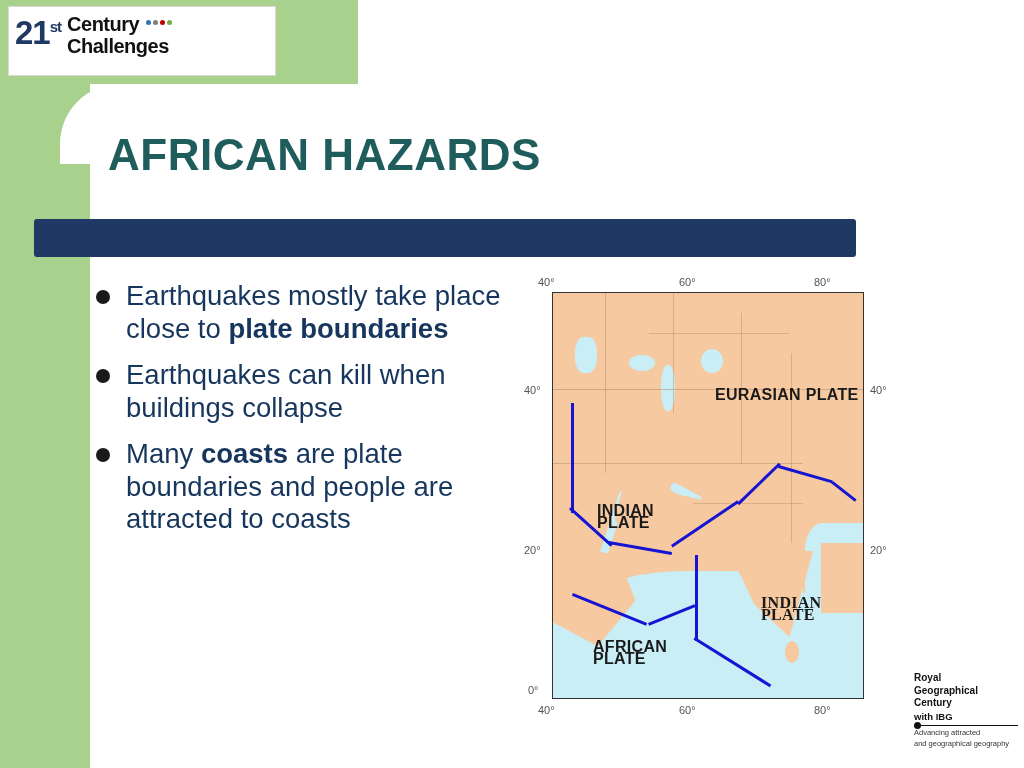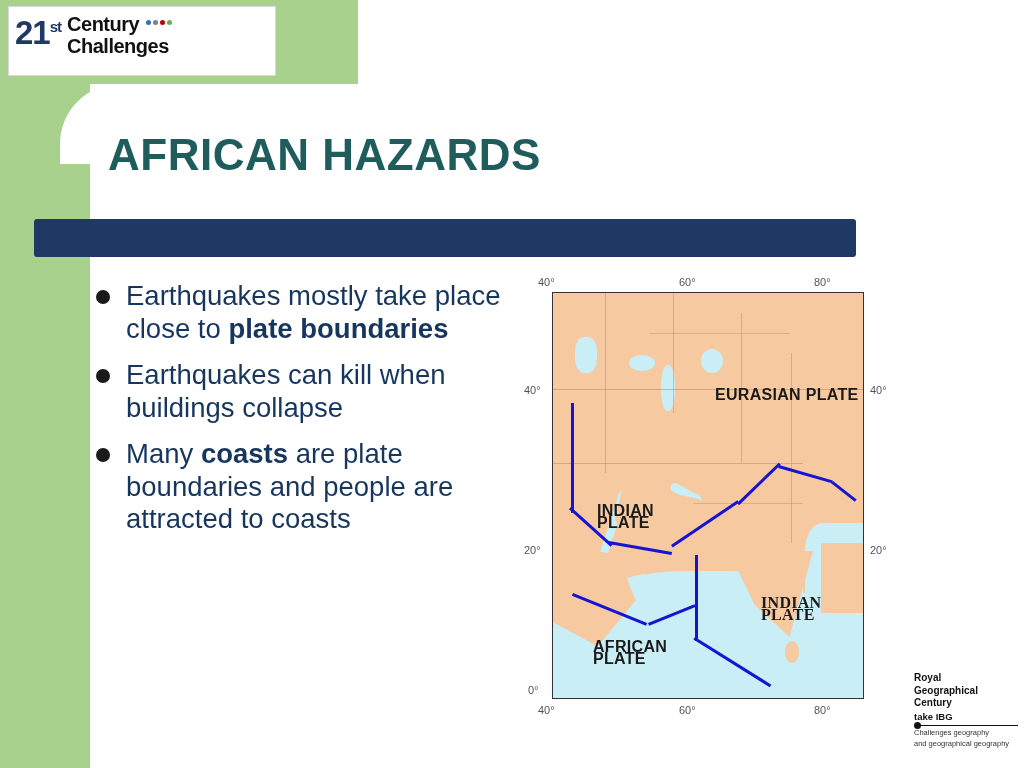--- a/index.html
+++ b/index.html
@@ -362,17 +362,17 @@
     <div class="map-label" style="left:184px; top:304px;font-family:Liberation Serif, serif;">INDIAN PLATE</div>
     <div class="map-label" style="left:16px; top:348px; width:70px;">AFRICAN PLATE</div>
 
   </div>
 </div>
 
 <div class="rgs">
   <div class="rgs-title">Royal</div>
   <div class="rgs-title">Geographical</div>
   <div class="rgs-title">Century</div>
-  <div class="rgs-sub">take IBG</div>
+  <div class="rgs-sub">with IBG</div>
   <div class="rgs-rule"></div>
-  <div class="rgs-strap">Challenges geography</div>
+  <div class="rgs-strap">Advancing attracted</div>
   <div class="rgs-strap">and geographical geography</div>
 </div>
 
 </body></html>

